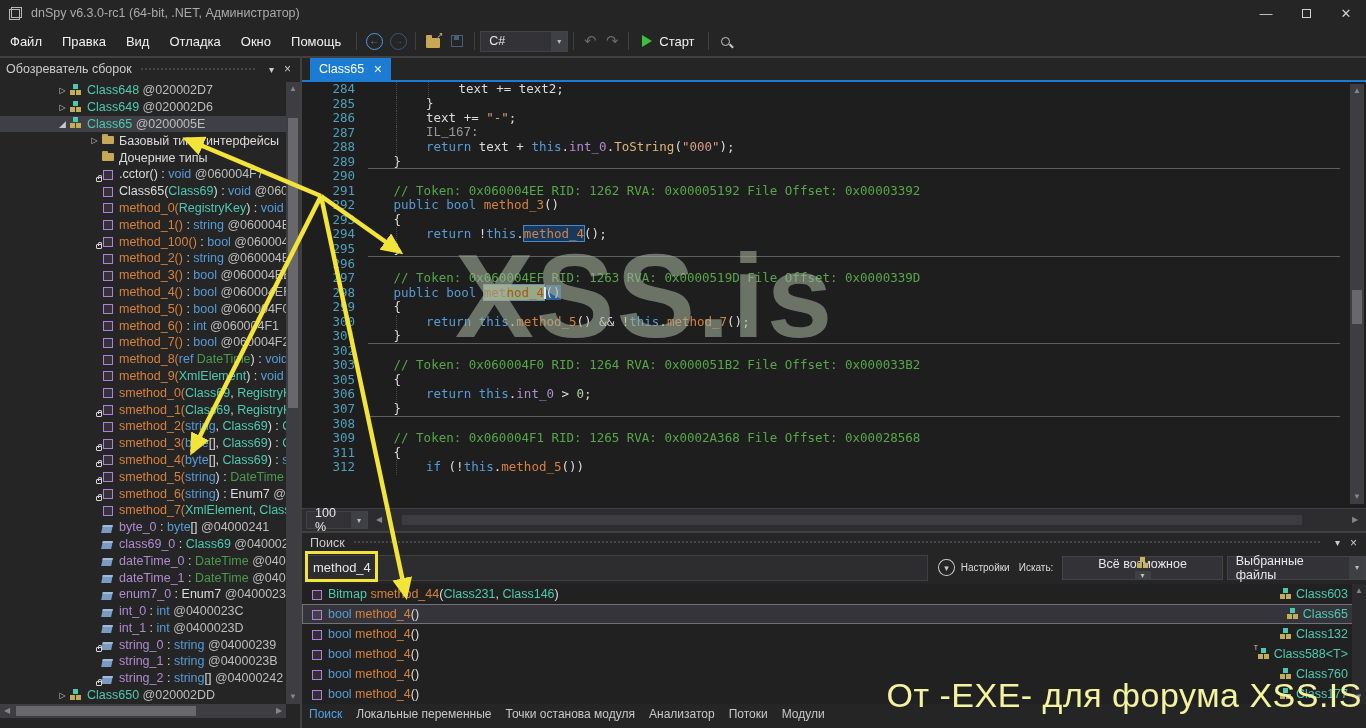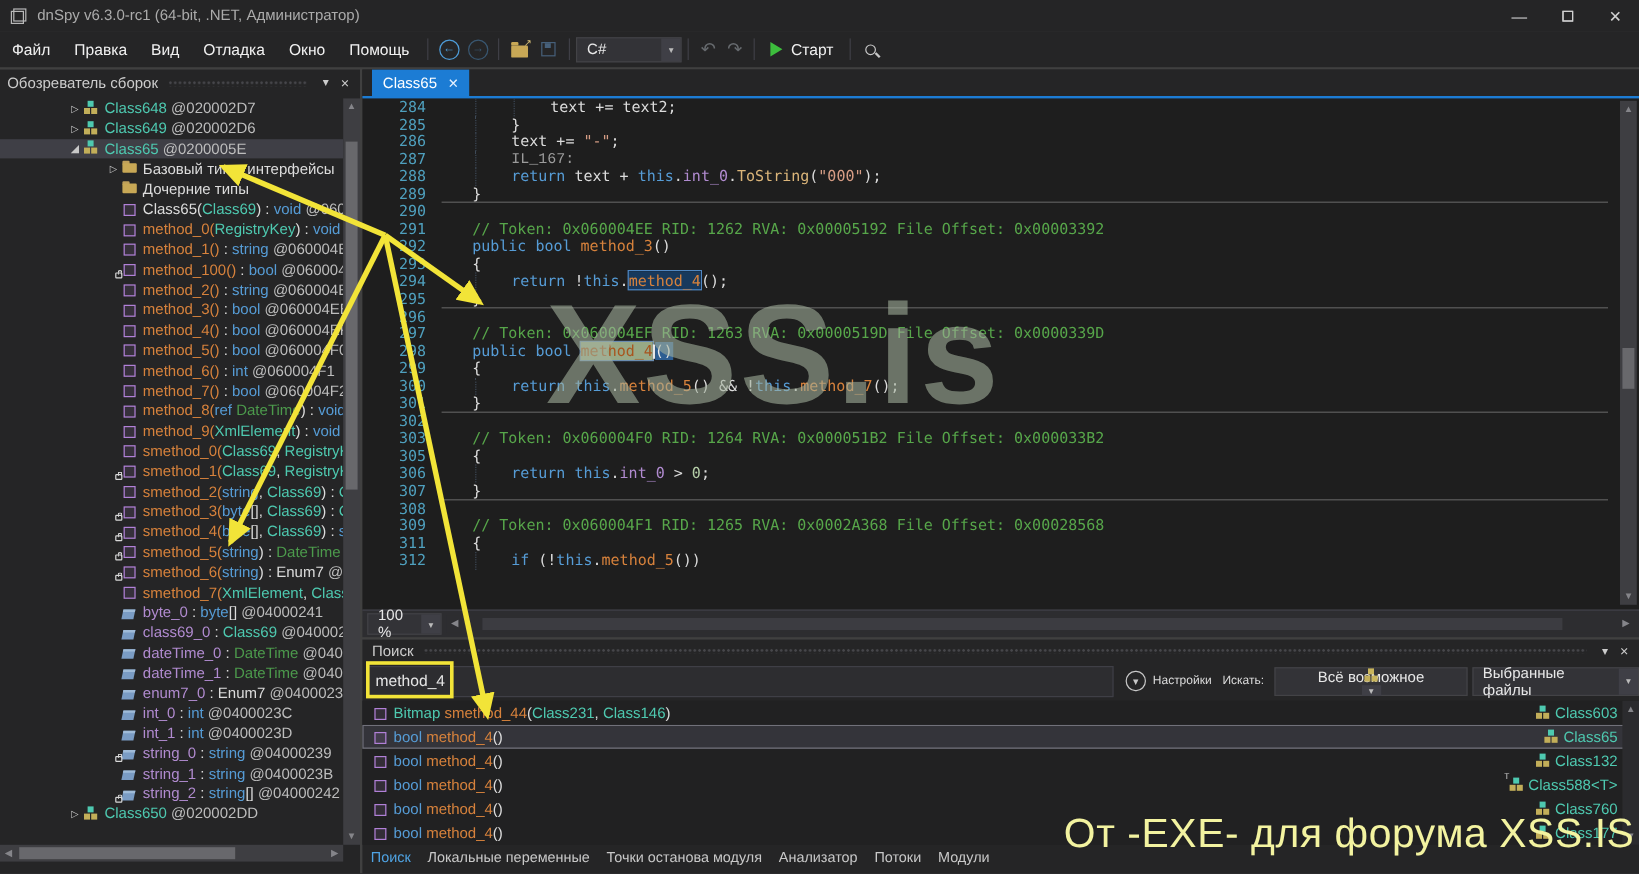--- a/index.html
+++ b/index.html
@@ -221,20 +221,27 @@
         </div>
         <div class="tree-row" style="padding-left: 88px;">
           <span class="exp">▷</span>
           <span class="ic ic-folder"></span>
           <span><span class="s-txt">Базовый тип и интерфейсы</span></span>
         </div>
         <div class="tree-row" style="padding-left: 88px;">
           <span class="exp"></span>
           <span class="ic ic-folder"></span>
           <span><span class="s-txt">Дочерние типы</span></span>
+        </div>
+        <div class="tree-row" style="padding-left: 88px;">
+          <span class="exp"></span>
+          <span class="ic ic-method">
+            <span class="lock"></span>
+          </span>
+          <span><span class="s-txt">.cctor() : </span><span class="s-kw">void</span><span class="s-addr"> @060004F7</span></span>
         </div>
         <div class="tree-row" style="padding-left: 88px;">
           <span class="exp"></span>
           <span class="ic ic-method"></span>
           <span><span class="s-txt">Class65(</span><span class="s-cls">Class69</span><span class="s-txt">) : </span><span class="s-kw">void</span><span class="s-addr"> @06000</span></span>
         </div>
         <div class="tree-row" style="padding-left: 88px;">
           <span class="exp"></span>
           <span class="ic ic-method"></span>
           <span><span class="s-mth">method_0(</span><span class="s-cls">RegistryKey</span><span class="s-txt">) : </span><span class="s-kw">void</span><span class="s-addr"> @</span></span>

